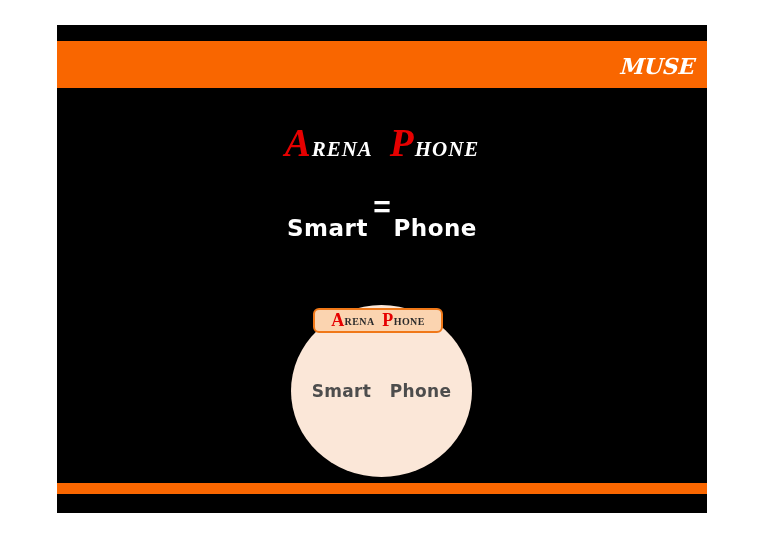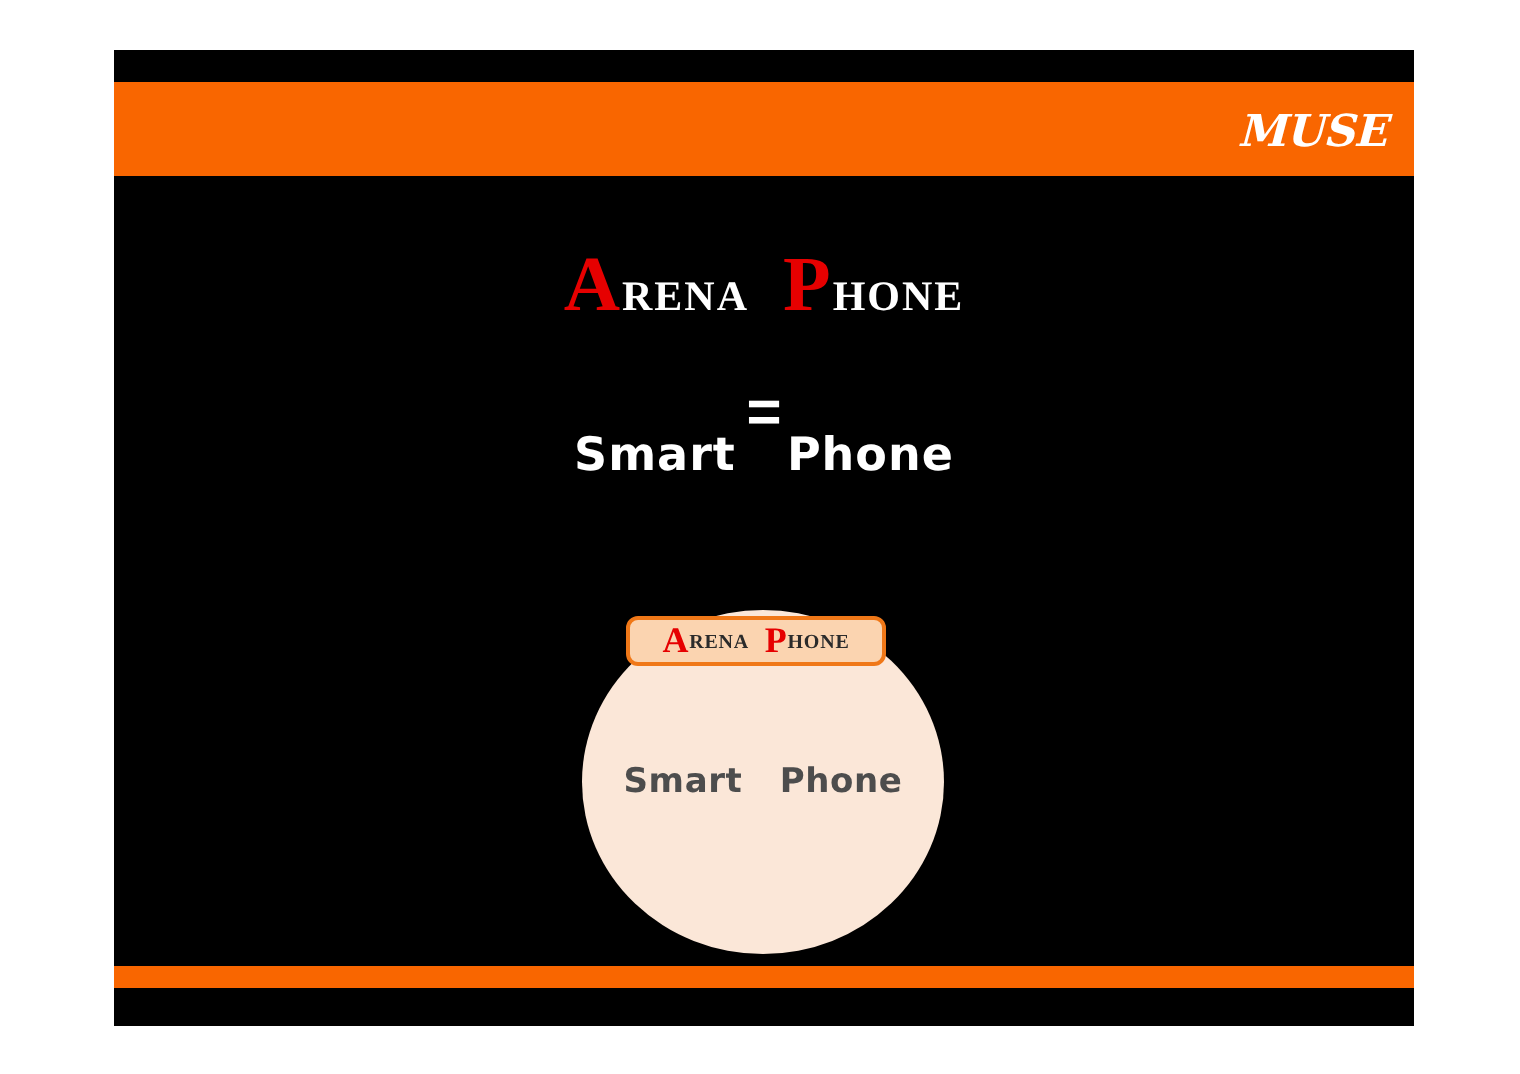--- a/index.html
+++ b/index.html
@@ -74,20 +74,21 @@
     top: 95px;
     width: 650px;
     text-align: center;
     font-family: "Liberation Serif", "DejaVu Serif", serif;
     font-size: 30px;
     font-weight: bold;
     color: #ffffff;
     font-variant: small-caps;
     letter-spacing: 1px;
     white-space: pre;
+    font-style: italic;
   }
   .headline .cap {
     color: #e60000;
     font-size: 39px;
     font-variant: normal;
   }
   .headline .rest {
     color: #ffffff;
   }
 

